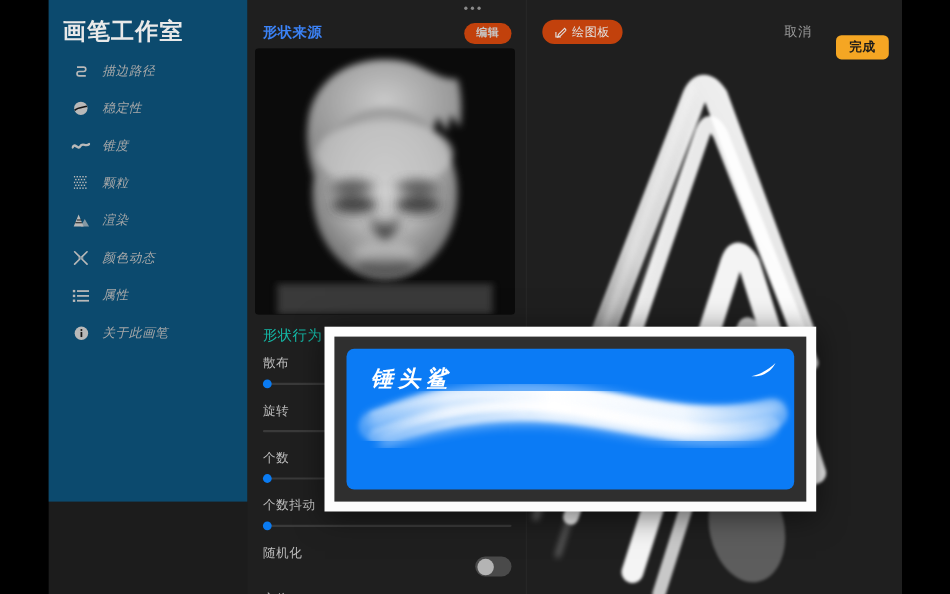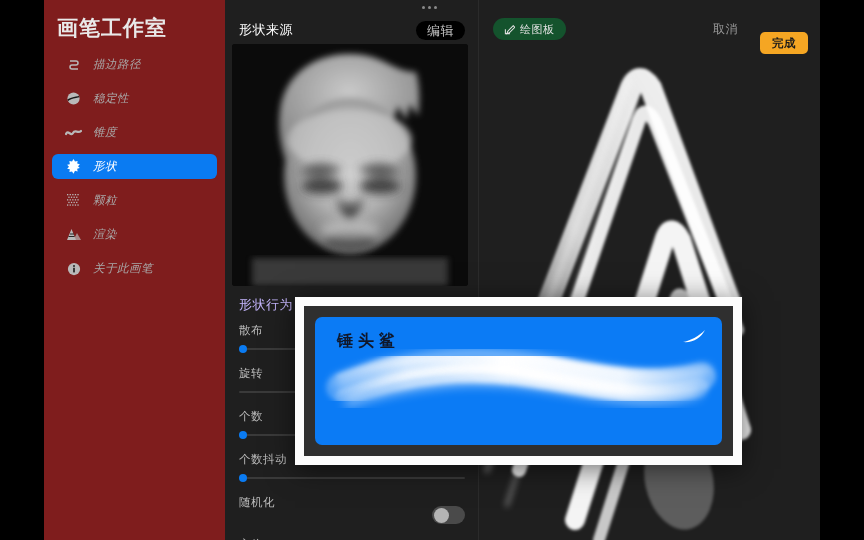--- a/index.html
+++ b/index.html
@@ -12,21 +12,21 @@
   #root{position:relative;width:864px;height:540px;background:#000;}
 
   
   .app{
     position:absolute;left:44px;top:0;width:776px;height:540px;
     background:#1c1c1c;display:flex;
   }
 
   
   .sidebar{
-    width:181px;height:540px;background:#7f1d1d;flex:0 0 181px;
+    width:181px;height:456px;background:#0c4a6e;flex:0 0 181px;
     position:relative;
   }
   .sidebar-title{
     position:absolute;left:13px;top:14px;
     font-size:21px;font-weight:700;color:#e9e9e9;letter-spacing:1px;
   }
   .nav{position:absolute;left:0;top:52px;width:181px;font-style:italic;}
   .nav-item{
     position:relative;display:flex;align-items:center;
     height:25px;margin:0 8px 9px 8px;border-radius:6px;
@@ -52,34 +52,34 @@
   }
   .dots{
     position:absolute;left:197px;top:6px;display:flex;gap:3px;
   }
   .dots i{width:3px;height:3px;background:#8a8a8a;border-radius:50%;display:block;}
   .mid-head{
     position:absolute;left:0;top:18px;width:254px;height:24px;
     display:flex;align-items:center;justify-content:space-between;
     padding:0 14px;box-sizing:border-box;
   }
-  .mid-head-t{font-size:13px;color:#ffffff;font-weight:400;letter-spacing:.5px;}
+  .mid-head-t{font-size:13px;color:#3b82f6;font-weight:700;letter-spacing:.5px;}
   .edit-btn{
-    background:#000000;border-radius:11px;height:19px;line-height:19px;
-    padding:0 11px;font-size:13px;color:#c6c6c6;letter-spacing:.5px;
+    background:#c2410c;border-radius:11px;height:19px;line-height:19px;
+    padding:0 11px;font-size:10px;color:#c6c6c6;letter-spacing:.5px;font-weight:bold;
   }
   .shape-thumb{
     position:absolute;left:222px;top:44px;width:236px;height:242px;
   }
   .shape-thumb-inner{
     position:absolute;left:0;top:0;width:100%;height:100%;
     background:#0b0b0b;border-radius:3px;overflow:hidden;
   }
   .sect-title{
-    position:absolute;left:14px;top:296px;font-size:13px;color:#c4b5fd;letter-spacing:.5px;
+    position:absolute;left:14px;top:296px;font-size:13px;color:#14b8a6;letter-spacing:.5px;
   }
   .rows{position:absolute;left:0;top:322px;width:254px;}
   .row{position:relative;height:43px;padding:0 14px;box-sizing:border-box;}
   .row-lbl{font-size:11.5px;color:#bdbdbd;letter-spacing:.5px;display:block;padding-top:1px;}
   .slider{
     position:absolute;left:14px;right:14px;top:26px;height:2px;background:#3a3a3a;border-radius:1px;
   }
   .slider .knob{
     position:absolute;top:-3px;width:8px;height:8px;border-radius:50%;background:#0a7bf2;
   }
@@ -91,21 +91,21 @@
     position:absolute;left:1.5px;top:1.5px;width:15px;height:15px;border-radius:50%;background:#b4b4b4;
   }
 
   
   .right{flex:1;height:540px;background:#1f1f1f;position:relative;overflow:hidden;}
   .right-bar{
     position:absolute;left:0;top:0;width:100%;height:58px;
     display:flex;align-items:center;padding:0 12px 0 14px;box-sizing:border-box;
   }
   .pad-btn{
-    display:flex;align-items:center;gap:5px;background:#14532d;border-radius:12px;
+    display:flex;align-items:center;gap:5px;background:#c2410c;border-radius:12px;
     height:22px;padding:0 11px;font-size:11px;color:#e2e2e2;letter-spacing:.5px;
   }
   .pad-btn .pico{width:11px;height:11px;display:block;color:#e2e2e2;}
   .right-bar .spacer{flex:1;}
   .cancel-btn{font-size:12px;color:#9a9a9a;letter-spacing:.5px;margin-right:22px;}
   .done-btn{
     background:#f5a623;color:#1a1a1a;font-size:11.5px;font-weight:700;letter-spacing:.5px;
     border-radius:5px;height:22px;line-height:22px;padding:0 12px;margin-top:27px;
   }
   .canvas{position:absolute;left:0;top:0;width:100%;height:100%;}
@@ -116,21 +116,21 @@
     background:#fdfdfd;padding:9px;box-sizing:border-box;
     box-shadow:0 4px 26px rgba(0,0,0,.55);
   }
   .brush-card-in{
     width:100%;height:100%;background:#2f2f2f;padding:11px;box-sizing:border-box;
   }
   .brush-sw{
     position:relative;width:100%;height:100%;background:#0b7bf5;border-radius:7px;overflow:hidden;
   }
   .brush-name{
-    position:absolute;left:22px;top:14px;font-size:16px;font-weight:700;color:#0f172a;letter-spacing:5px;
+    position:absolute;left:22px;top:14px;font-size:20px;font-weight:700;color:#ffffff;letter-spacing:5px;font-style:italic;
   }
   .brush-mark{position:absolute;right:16px;top:12px;width:24px;height:16px;}
   .brush-stroke{position:absolute;left:0;top:0;width:100%;height:100%;}
 
   
   .bar-l{position:absolute;left:0;top:0;width:44px;height:540px;background:#000;}
   .bar-r{position:absolute;left:820px;top:0;width:44px;height:540px;background:#000;}
 </style>
 </head>
 <body>
@@ -164,28 +164,20 @@
 
         <div class="nav-item">
           <span class="nav-ico">
             <svg width="17" height="12" viewBox="0 0 17 12">
                 <path d="M1 7c2-5 5 3 7-1s5 1 8-2" stroke="currentColor" stroke-width="2.2" fill="none" stroke-linecap="round"></path>
               </svg>
           </span>
           <span class="nav-lbl">锥度</span>
         </div>
 
-        <div class="nav-item active">
-          <span class="nav-ico">
-            <svg width="15" height="15" viewBox="0 0 16 16">
-                <path fill="currentColor" d="M8 0l1.6 2.6L12.4 2l-.5 2.9 2.9.6-2 2.1 2 2.1-2.9.6.5 2.9-2.8-.6L8 15.6l-1.6-2.4-2.8.6.5-2.9-2.9-.6 2-2.1-2-2.1 2.9-.6L3.6 2l2.8.6z"></path>
-              </svg>
-          </span>
-          <span class="nav-lbl">形状</span>
-        </div>
 
         <div class="nav-item">
           <span class="nav-ico">
             <svg width="13" height="13" viewBox="0 0 13 13">
               <g fill="currentColor">
                 <rect x="0" y="0" width="1.3" height="1.3"></rect>
                   <rect x="2.6" y="0" width="1.3" height="1.3"></rect>
                   <rect x="5.2" y="0" width="1.3" height="1.3"></rect>
                   <rect x="7.8" y="0" width="1.3" height="1.3"></rect>
                   <rect x="10.4" y="0" width="1.3" height="1.3"></rect>
@@ -218,23 +210,47 @@
             <svg width="16" height="13" viewBox="0 0 16 13">
                 <path fill="currentColor" d="M5.5 1L1 12h9L5.5 1z"></path>
                 <path fill="currentColor" opacity=".7" d="M11 5l-3.5 7H15L11 5z"></path>
                 <path d="M2.5 8.5h6M4 6h4" stroke="#161616" stroke-width=".9"></path>
               </svg>
           </span>
           <span class="nav-lbl">渲染</span>
         </div>
 
 
-
-
-
+        <div class="nav-item">
+          <span class="nav-ico">
+            <svg width="15" height="15" viewBox="0 0 16 16" stroke="currentColor" stroke-width="1.6" fill="none" stroke-linecap="round">
+              <path d="M2 2l5 5M14 2L9 7M2 14l5-5M14 14L9 9"></path>
+                <path d="M5.5 7.5h5v1h-5z" fill="currentColor" stroke="none"></path>
+            </svg>
+          </span>
+          <span class="nav-lbl">颜色动态</span>
+        </div>
+
+
+
+        <div class="nav-item">
+          <span class="nav-ico">
+            <svg width="15" height="12" viewBox="0 0 15 12">
+                <g fill="currentColor">
+                  <rect x="0" y="0.5" width="2.4" height="2.2"></rect>
+                  <rect x="4" y="0.8" width="11" height="1.6"></rect>
+                  <rect x="0" y="4.9" width="2.4" height="2.2"></rect>
+                  <rect x="4" y="5.2" width="11" height="1.6"></rect>
+                  <rect x="0" y="9.3" width="2.4" height="2.2"></rect>
+                  <rect x="4" y="9.6" width="11" height="1.6"></rect>
+                </g>
+              </svg>
+          </span>
+          <span class="nav-lbl">属性</span>
+        </div>
 
 
         <div class="nav-item">
           <span class="nav-ico">
             <svg width="14" height="14" viewBox="0 0 16 16">
                 <circle cx="8" cy="8" r="7" fill="currentColor"></circle>
                 <rect x="7.1" y="6.6" width="1.8" height="5.3" fill="#161616"></rect>
                 <circle cx="8" cy="4.6" r="1.05" fill="#161616"></circle>
               </svg>
           </span>

